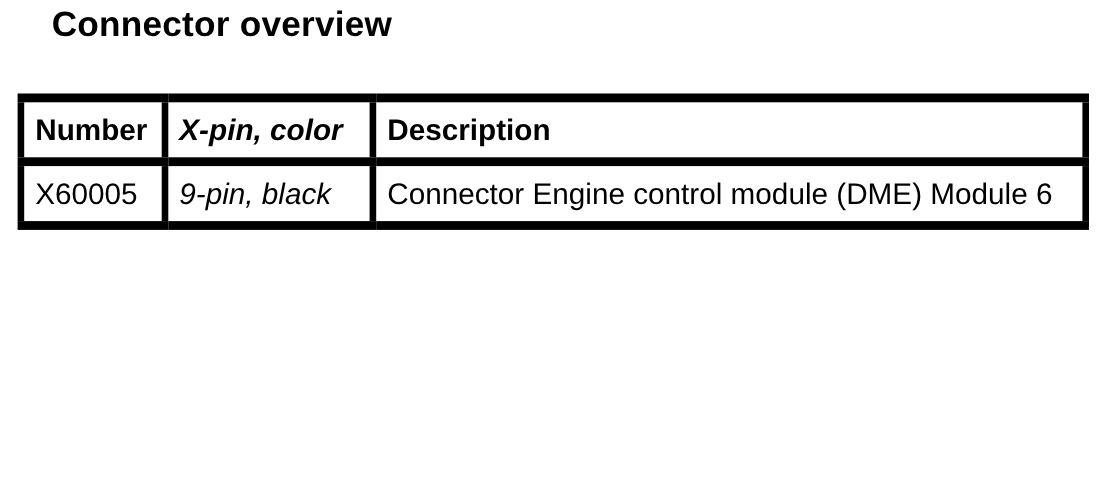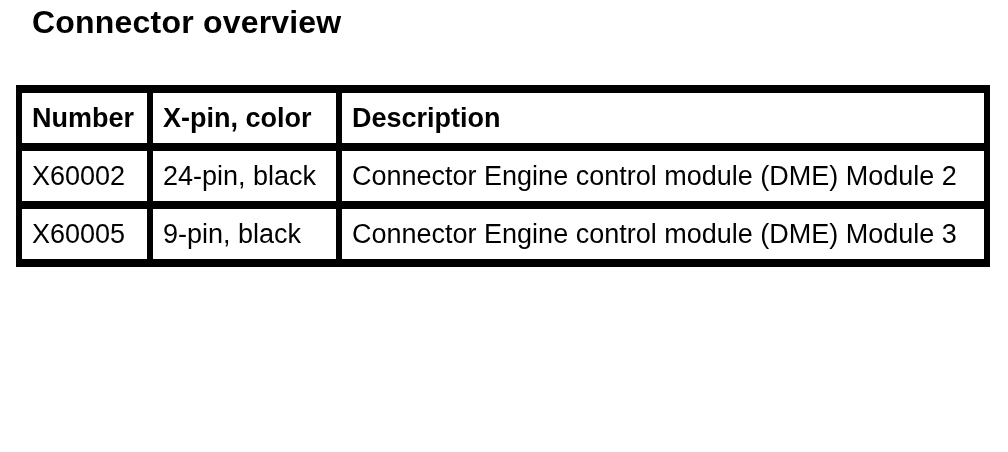--- a/index.html
+++ b/index.html
@@ -10,21 +10,21 @@
   body {
     position: relative;
     width: 1008px;
     height: 452px;
     font-family: "Liberation Sans", "DejaVu Sans", sans-serif;
     color: #000000;
     overflow: hidden;
   }
   .page-title {
     position: absolute;
-    left: 32px;
+    left: 47px;
     top: 3px;
     font-size: 32px;
     font-weight: bold;
     line-height: 38px;
     letter-spacing: 0.2px;
     white-space: nowrap;
   }
   table.connector-table {
     position: absolute;
     left: 16px;
@@ -49,21 +49,21 @@
     overflow: hidden;
   }
   .connector-table th {
     font-weight: bold;
     text-align: left;
   }
   .col-number   { width: 131px; }
   .col-pin      { width: 189px; }
   .col-desc     { width: auto;  }
   .cell-number  { padding-left: 12px; }
-  .cell-pin     { padding-left: 13px; }
+  .cell-pin     { padding-left: 13px; font-style: italic; }
   .cell-desc    { padding-left: 8px; }
   th.cell-desc  { text-align: left; padding-left: 10px; }
 </style>
 </head>
 <body>
 
 <div class="page-title">Connector overview</div>
 
 <table class="connector-table">
   <colgroup>
@@ -73,23 +73,18 @@
   </colgroup>
   <thead>
     <tr>
       <th class="cell-number">Number</th>
       <th class="cell-pin">X-pin, color</th>
       <th class="cell-desc">Description</th>
     </tr>
   </thead>
   <tbody>
     <tr>
-      <td class="cell-number">X60002</td>
-      <td class="cell-pin">24-pin, black</td>
-      <td class="cell-desc">Connector Engine control module (DME) Module 2</td>
-    </tr>
-    <tr>
       <td class="cell-number">X60005</td>
       <td class="cell-pin">9-pin, black</td>
-      <td class="cell-desc">Connector Engine control module (DME) Module 3</td>
+      <td class="cell-desc">Connector Engine control module (DME) Module 6</td>
     </tr>
   </tbody>
 </table>
 
 </body></html>

